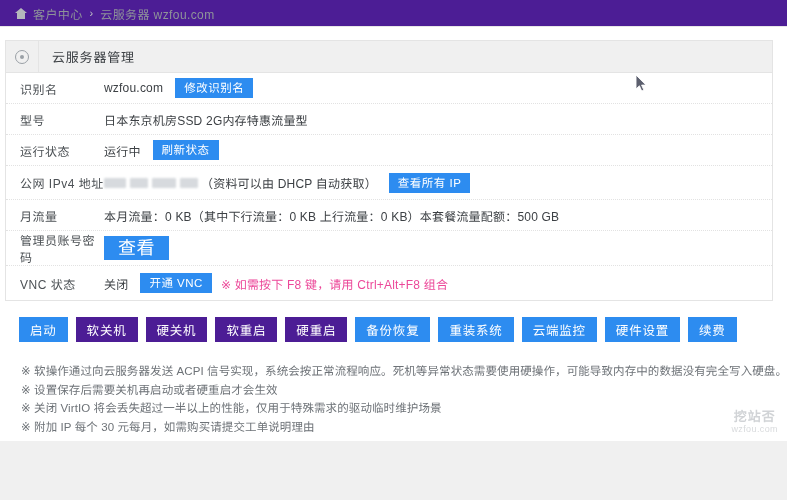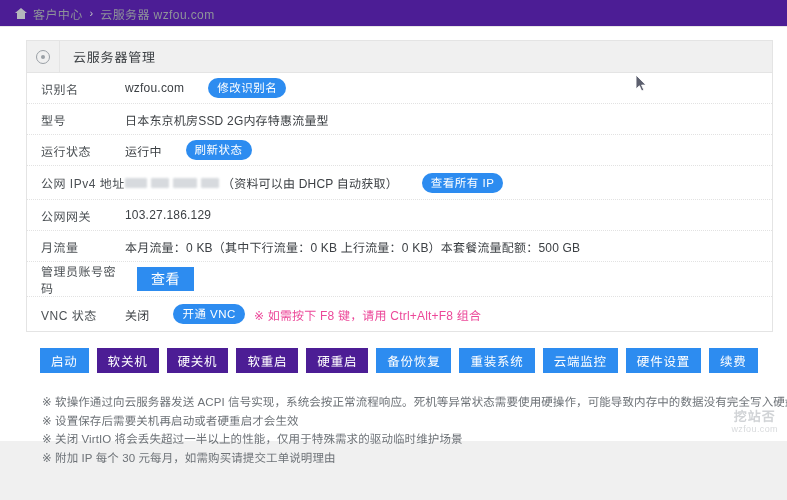--- a/index.html
+++ b/index.html
@@ -68,21 +68,21 @@
     color: #8f9499;
     letter-spacing: .4px;
     white-space: nowrap;
   }
 
   
   .page {
     background: #ffffff;
     height: 414px;
     box-sizing: border-box;
-    padding: 13px 14px 0 26px;
+    padding: 13px 14px 0 5px;
     position: relative;
   }
 
   .panel {
     border: 1px solid #e4e4e4;
     background: #fff;
     box-sizing: border-box;
     width: 100%;
   }
 
@@ -184,28 +184,27 @@
     letter-spacing: .5px;
     cursor: pointer;
     background: #2d8cf0;
     padding: 0 9px;
     height: 21px;
     line-height: 21px;
     white-space: nowrap;
   }
   .btn.sm { height: 20px; line-height: 20px; font-size: 11.5px; }
   .btn.blue  { background: #2d8cf0; }
-  .btn-gap-l { margin-left: 24px; border-radius: 10px; }
+  .btn-gap-l { margin-left: 12px; }
 
   .view-btn {
     height: 24px;
     line-height: 24px;
     padding: 0 14px;
-    font-size: 14px;
-    margin-left: 12px;
+    font-size: 18px;
   }
 
   .note-inline {
     color: #ec4899;
     margin-left: 9px;
     font-size: 12px;
     white-space: nowrap;
   }
 
   
@@ -325,26 +324,20 @@
             <span class="b1"></span>
               <span class="b2"></span>
               <span class="b3"></span>
               <span class="b4"></span>
           </span>
           <span class="txt">（资料可以由 DHCP 自动获取）</span>
           <button class="btn blue sm btn-gap-l">查看所有 IP</button>
         </div>
       </div>
 
-      <div class="row">
-        <div class="row-label">公网网关</div>
-        <div class="row-value">
-          <span class="txt">103.27.186.129</span>
-        </div>
-      </div>
 
 
       <div class="row">
         <div class="row-label">月流量</div>
         <div class="row-value">
           <span class="txt">本月流量：0 KB（其中下行流量：0 KB 上行流量：0 KB）本套餐流量配额：500 GB</span>
         </div>
       </div>
 
       <div class="row tall">

